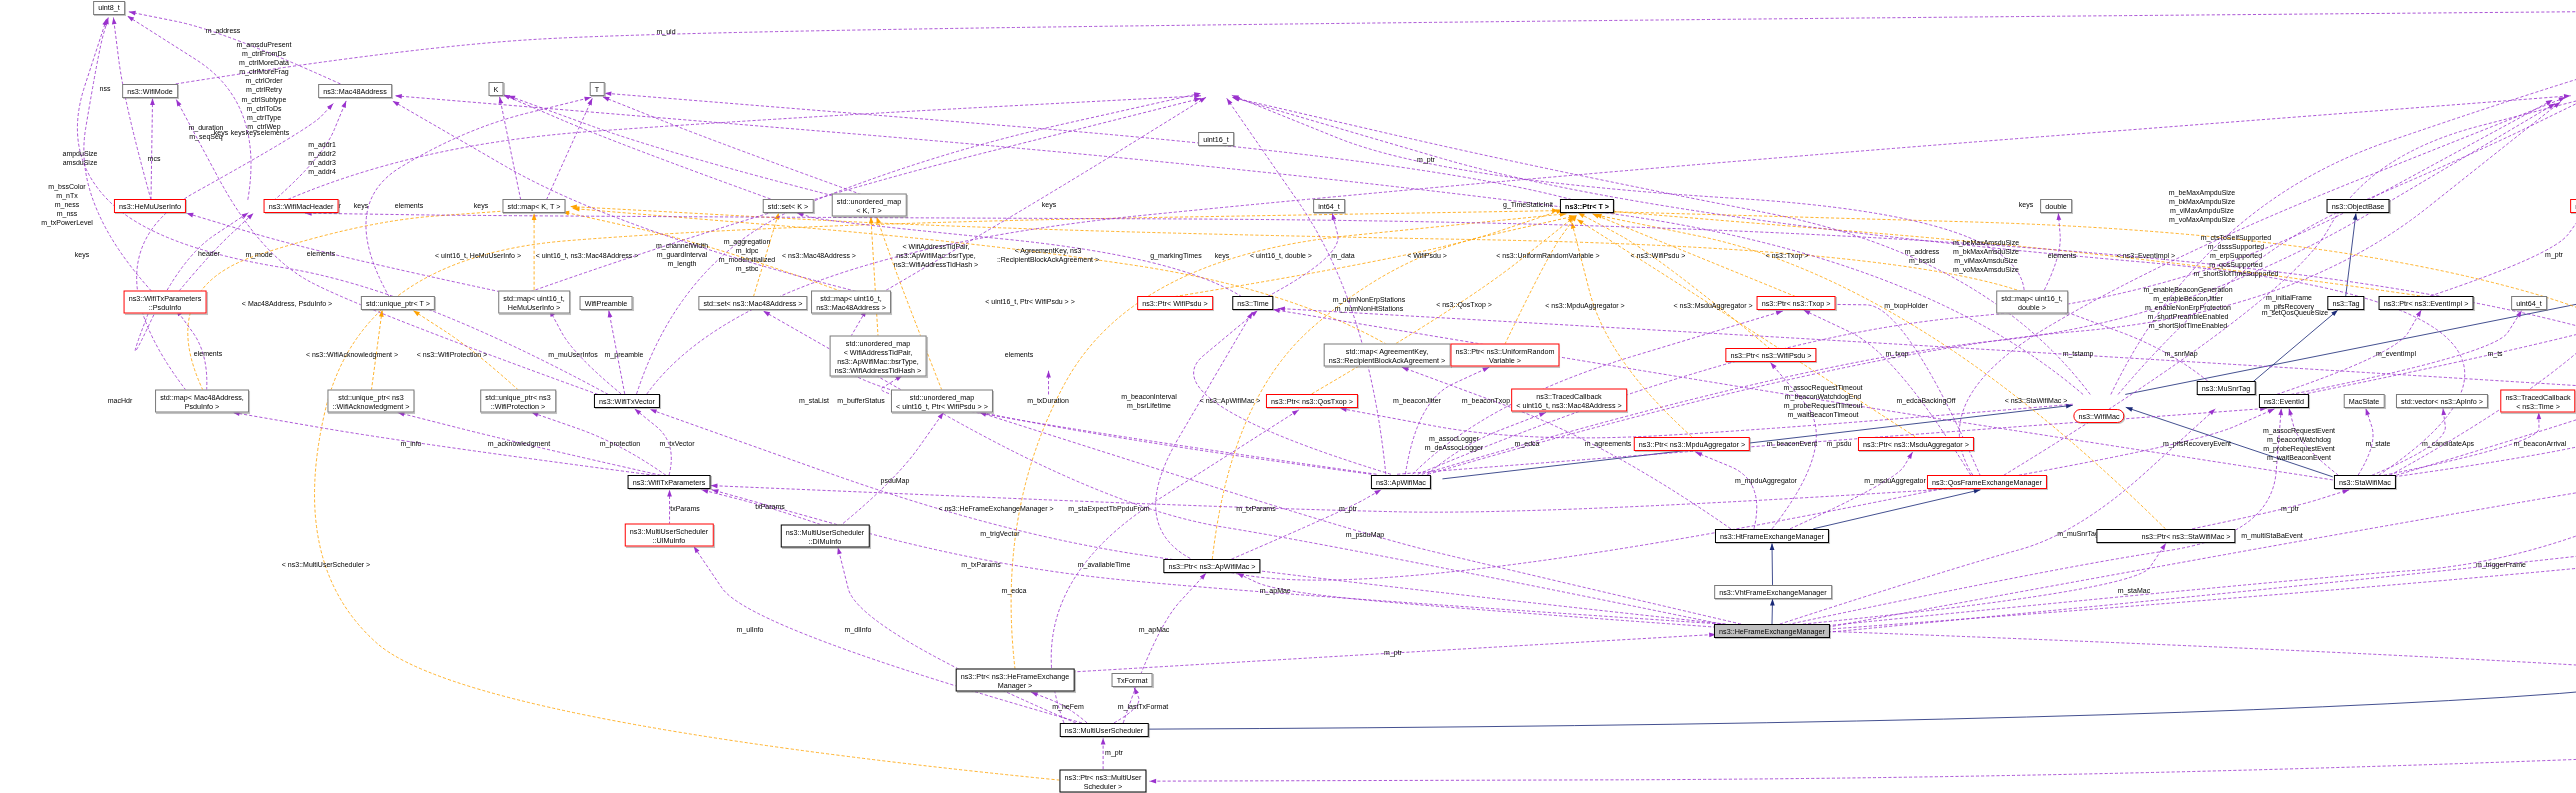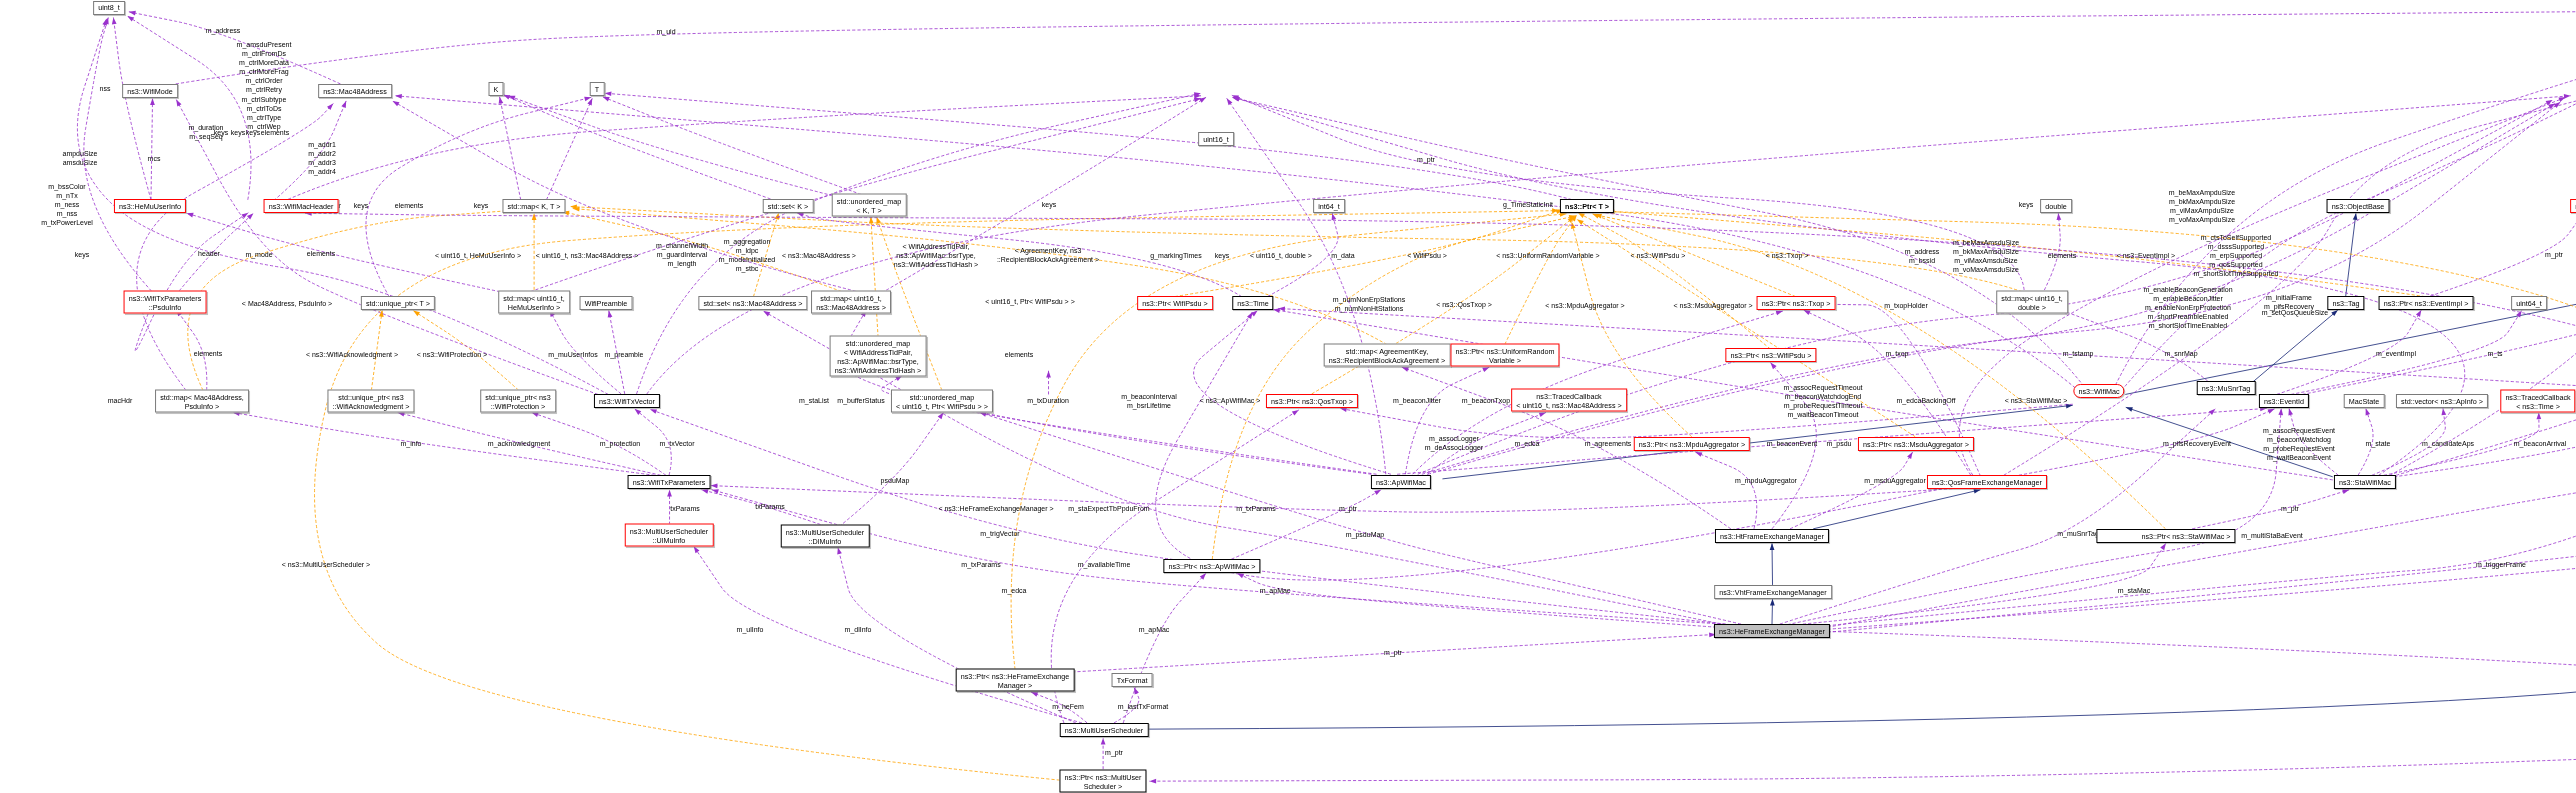--- a/index.html
+++ b/index.html
@@ -535,21 +535,21 @@
       <div class="node p" style="left: 371px; top: 401px;">std::unique_ptr&lt; ns3
 ::WifiAcknowledgment &gt;</div>
       <div class="node p" style="left: 518px; top: 401px;">std::unique_ptr&lt; ns3
 ::WifiProtection &gt;</div>
       <div class="node b" style="left: 627px; top: 401px;">ns3::WifiTxVector</div>
       <div class="node p" style="left: 942px; top: 401px;">std::unordered_map
 &lt; uint16_t, Ptr&lt; WifiPsdu &gt; &gt;</div>
       <div class="node r" style="left: 1312px; top: 401px;">ns3::Ptr&lt; ns3::QosTxop &gt;</div>
       <div class="node r" style="left: 1569px; top: 400px;">ns3::TracedCallback
 &lt; uint16_t, ns3::Mac48Address &gt;</div>
-      <div class="node r" style="left: 2099px; top: 391px; border-radius: 7px;">ns3::WifiMac</div>
+      <div class="node r" style="left: 2099px; top: 416px; border-radius: 7px;">ns3::WifiMac</div>
       <div class="node b" style="left: 2218px; top: 388px; margin-left: 8px;">ns3::MuSnrTag</div>
       <div class="node b" style="left: 2284px; top: 401px;">ns3::EventId</div>
       <div class="node p" style="left: 2364px; top: 401px;">MacState</div>
       <div class="node p" style="left: 2442px; top: 401px;">std::vector&lt; ns3::ApInfo &gt;</div>
       <div class="node r" style="left: 2538px; top: 401px;">ns3::TracedCallback
 &lt; ns3::Time &gt;</div>
       <div class="node r" style="left: 1692px; top: 444px;">ns3::Ptr&lt; ns3::MpduAggregator &gt;</div>
       <div class="node r" style="left: 1916px; top: 444px;">ns3::Ptr&lt; ns3::MsduAggregator &gt;</div>
       <div class="node b" style="left: 669px; top: 482px;">ns3::WifiTxParameters</div>
       <div class="node b" style="left: 1401px; top: 482px;">ns3::ApWifiMac</div>

